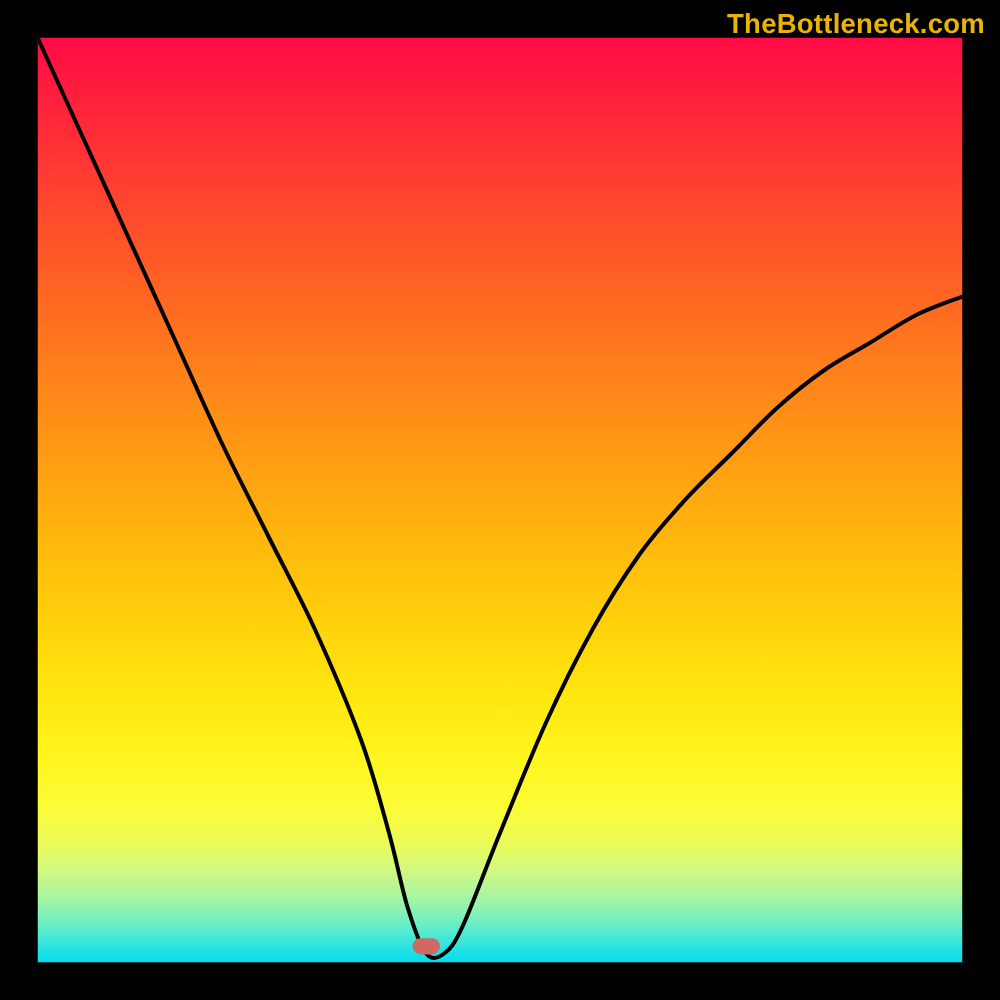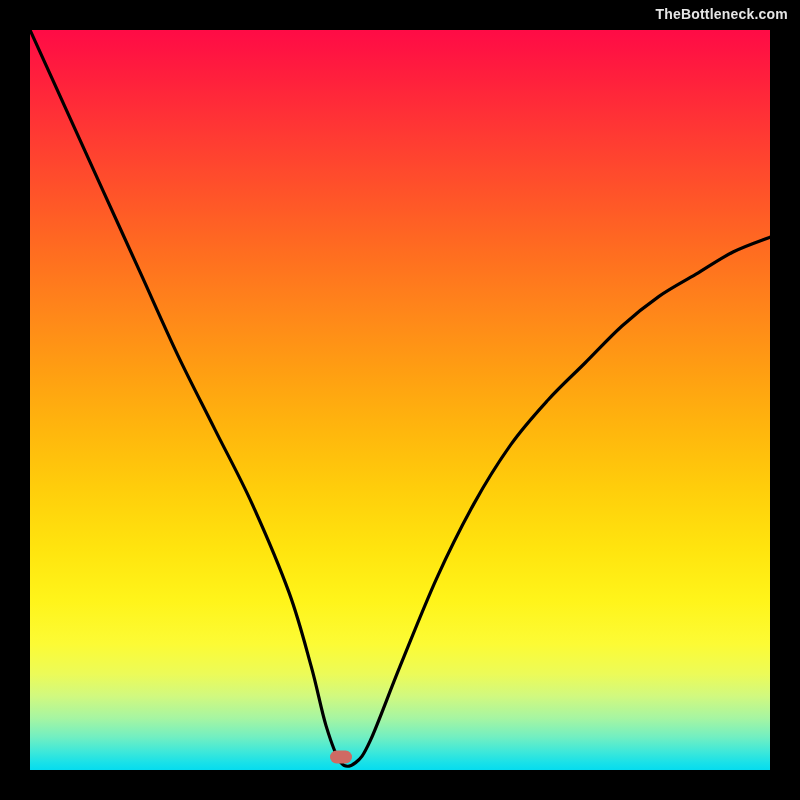--- a/index.html
+++ b/index.html
@@ -70,23 +70,23 @@
     width: 22px;
     height: 13px;
     border-radius: 7px;
     transform: translate(-50%, -50%);
   }
   .watermark {
     position: absolute;
     top: 6px;
     right: 12px;
     font-family: Arial, Helvetica, sans-serif;
-    font-size: 14px;
+    font-size: 22px;
     font-weight: 600;
-    color: #e5e5e5;
+    color: #eab308;
     letter-spacing: 0.2px;
     user-select: none;
   }
 </style>
 </head>
 <body>
 
 <div class="frame">
   <div class="plot">
     <div class="gradient"></div>

